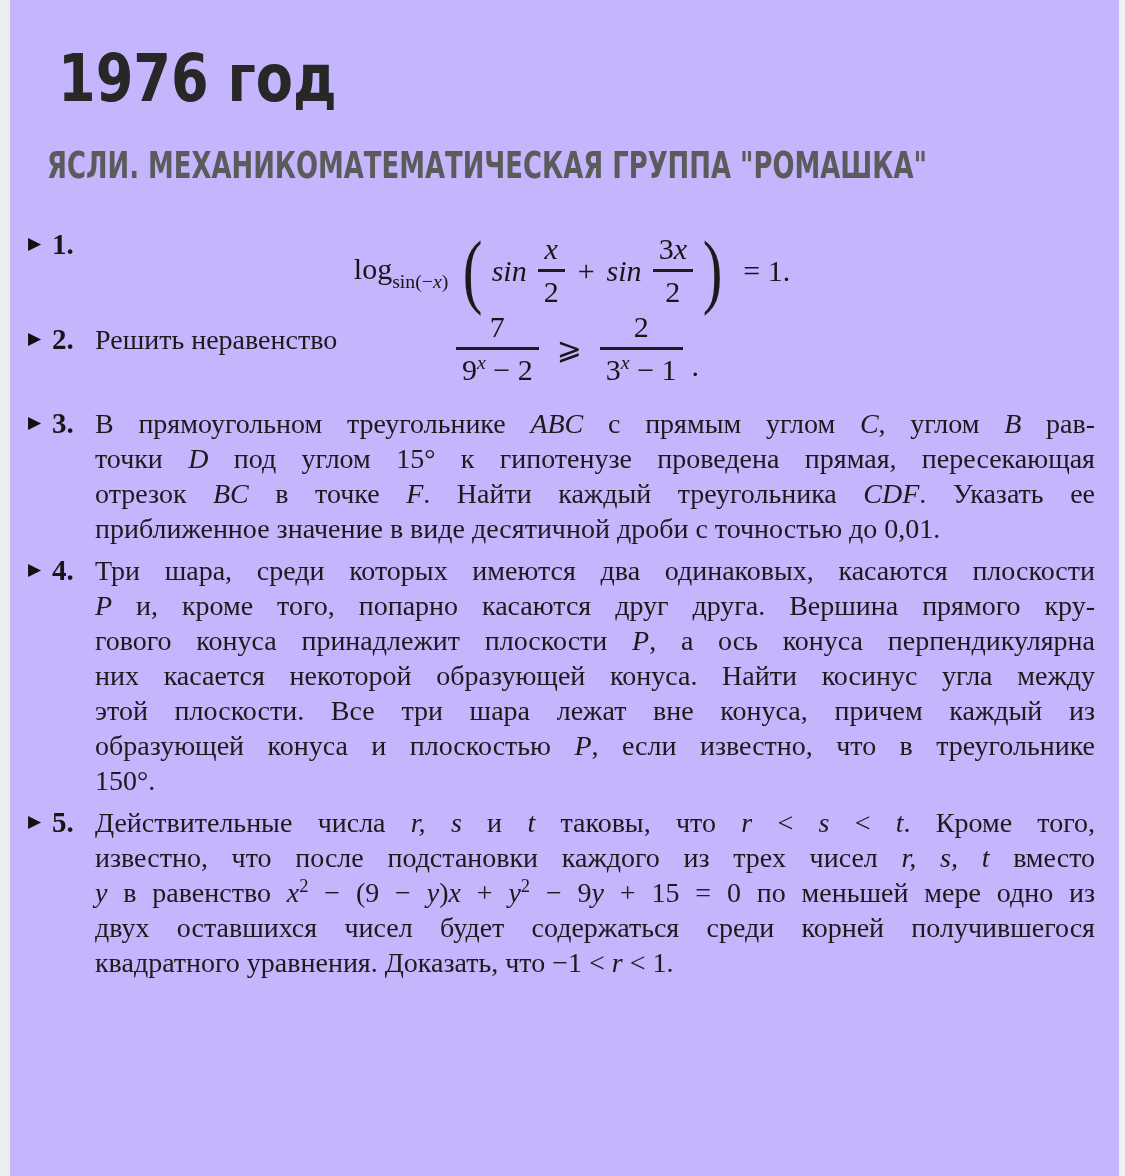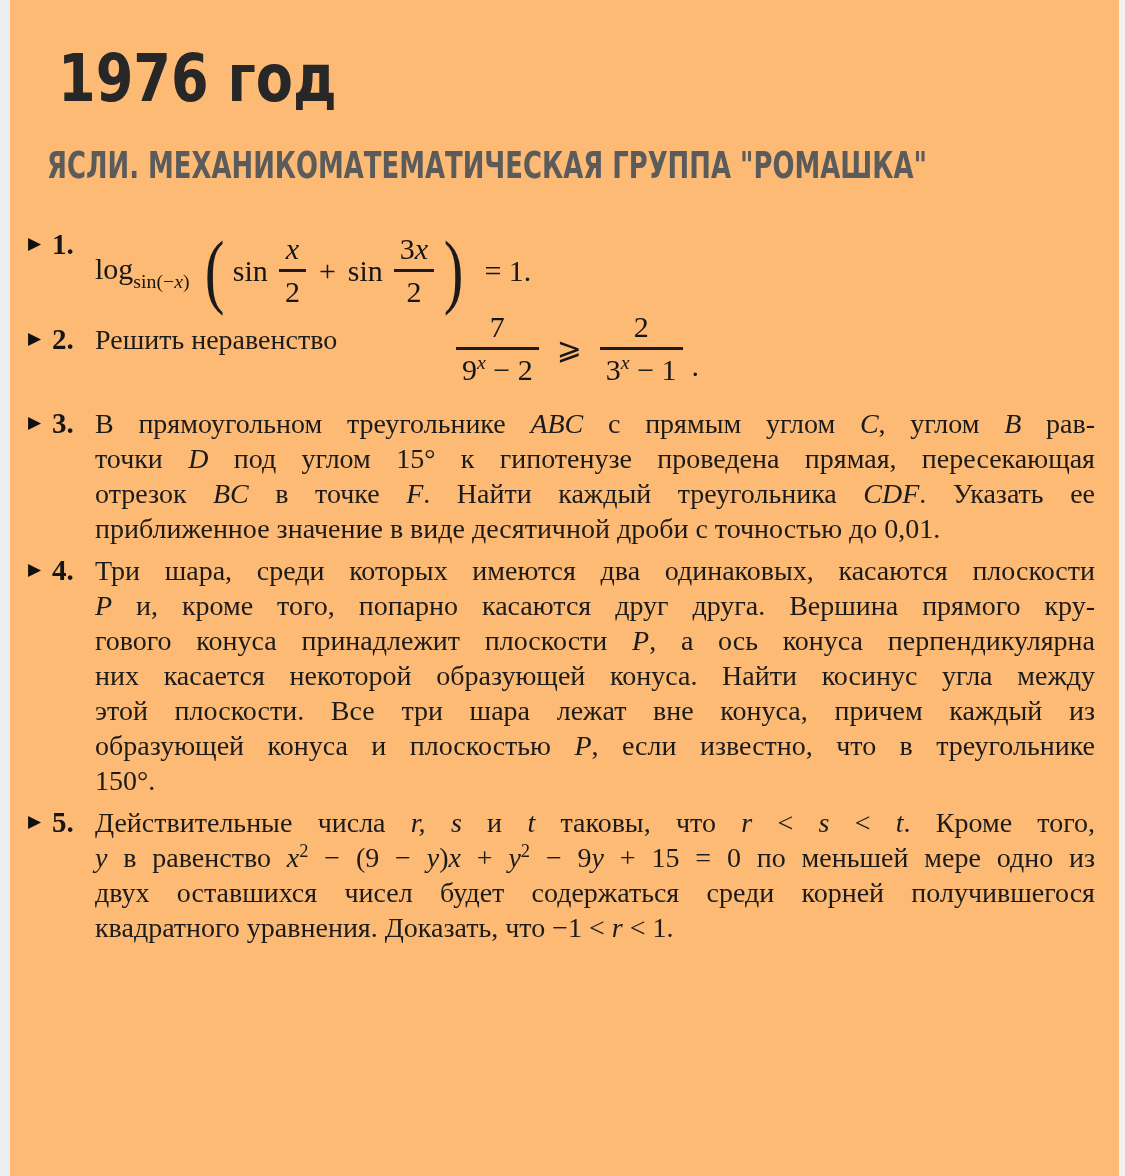--- a/index.html
+++ b/index.html
@@ -1,19 +1,19 @@
 <!DOCTYPE html>
 <html><head>
 <meta charset="utf-8">
 <style>
   html,body{margin:0;padding:0;background:#ffffff;}
   body{width:1125px;height:1176px;overflow:hidden;}
   .page{
     position:relative;box-sizing:border-box;width:1125px;height:1176px;
-    background:#fdba74;color:#1e1e1e;
+    background:#c4b5fd;color:#1e1e1e;
     padding:45px 30px 0 28px;
     font-family:"Liberation Serif","DejaVu Serif",serif;
   }
   .edge{position:absolute;top:0;bottom:0;}
   .edge-left{left:0;width:10px;background:#ecedef;}
   .edge-right{right:0;width:6px;background:#f1f1f3;}
 
   h1.title{
     margin:0 0 0 30px;
     font-family:"DejaVu Sans","Liberation Sans",sans-serif;
@@ -44,24 +44,24 @@
   .line.last,.line.intro{text-align-last:left;}
   i{font-style:italic;}
   sup{font-size:0.66em;line-height:0;}
   sup.mi{font-style:italic;}
 
   
   .eq{display:flex;align-items:center;font-size:30px;color:#161616;}
   .eq .frac{display:inline-flex;flex-direction:column;text-align:center;margin:0 5px;}
   .eq .frac .num{padding:0 6px 3px;}
   .eq .frac .den{border-top:3px solid #1c1c1c;padding:3px 6px 0;line-height:1.15;}
-  .eq1{height:88px;justify-content:flex-start;padding-right:46px;}
+  .eq1{height:88px;justify-content:center;padding-right:46px;}
   .logwrap{white-space:nowrap;margin-right:10px;}
   .logsub{font-size:0.66em;position:relative;top:0.45em;}
-  .sinop{margin:0 6px 0 4px;}
+  .sinop{margin:0 6px 0 4px;font-style:italic;}
   .plusop{margin:0 8px;}
   .bigp{
     font-size:82px;line-height:0.9;font-weight:400;
     transform:scaleX(0.72);margin:0 1px;color:#1a1a1a;
   }
   .res{margin-left:16px;}
   .p2text{position:relative;min-height:77px;}
   .eq2{position:absolute;left:356px;top:-14px;height:82px;}
   .rel{margin:0 13px;font-family:"DejaVu Sans","DejaVu Serif",serif;}
   .period{margin-left:4px;align-self:center;transform:translateY(0.55em);}
@@ -145,20 +145,21 @@
           <div class="line"><span>образующей конуса и плоскостью </span><i>P</i><span>, если известно, что в треугольнике</span></div>
           <div class="line last"><span>150°.</span></div>
         </div>
     </section>
 
     <section class="problem p5">
       <span class="marker">▶</span>
       <span class="pnum">5.</span>
       <div class="ptext">
           <div class="line"><span>Действительные числа </span><i>r, s</i><span> и </span><i>t</i><span> таковы, что </span><i>r</i><span> &lt; </span><i>s</i><span> &lt; </span><i>t</i><span>. Кроме того,</span></div>
+          <div class="line"><span>известно, что после подстановки каждого из трех чисел </span><i>r, s, t</i><span> вместо</span></div>
           <div class="line"><i>y</i><span> в равенство </span><i>x</i><sup>2</sup><span> − (9 − </span><i>y</i><span>)</span><i>x</i><span> + </span><i>y</i><sup>2</sup><span> − 9</span><i>y</i><span> + 15 = 0 по меньшей мере одно из</span></div>
           <div class="line"><span>двух оставшихся чисел будет содержаться среди корней получившегося</span></div>
           <div class="line last"><span>квадратного уравнения. Доказать, что −1 &lt; </span><i>r</i><span> &lt; 1.</span></div>
         </div>
     </section>
 
   </div>
 </div>
 
 </body></html>

